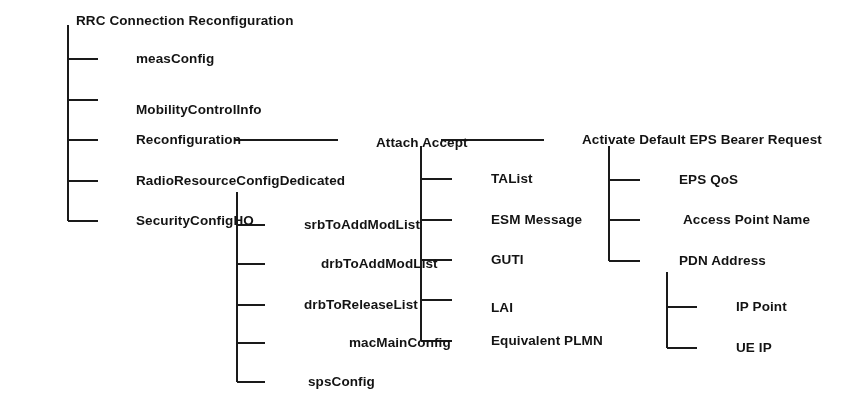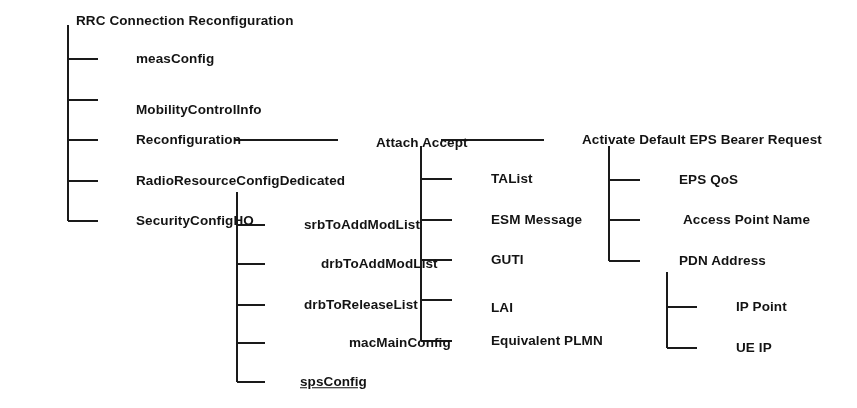--- a/index.html
+++ b/index.html
@@ -79,21 +79,21 @@
       <div class="node-label root" style="left: 40px; top: 21px;">RRC Connection Reconfiguration</div>
       <div class="node-label" style="left: 100px; top: 59px;">measConfig</div>
       <div class="node-label" style="left: 100px; top: 110px;">MobilityControlInfo</div>
       <div class="node-label" style="left: 100px; top: 140px;">Reconfiguration</div>
       <div class="node-label" style="left: 100px; top: 181px;">RadioResourceConfigDedicated</div>
       <div class="node-label" style="left: 100px; top: 221px;">SecurityConfigHO</div>
       <div class="node-label" style="left: 268px; top: 225px;">srbToAddModList</div>
       <div class="node-label" style="left: 268px; top: 264px; margin-left: 17px;">drbToAddModList</div>
       <div class="node-label" style="left: 268px; top: 305px;">drbToReleaseList</div>
       <div class="node-label" style="left: 272px; top: 343px; margin-left: 41px;">macMainConfig</div>
-      <div class="node-label" style="left: 264px; top: 382px; text-decoration: underline;">spsConfig</div>
+      <div class="node-label" style="left: 272px; top: 382px;">spsConfig</div>
       <div class="node-label" style="left: 340px; top: 143px;">Attach Accept</div>
       <div class="node-label" style="left: 455px; top: 179px; text-align: center;">TAList</div>
       <div class="node-label" style="left: 455px; top: 220px;">ESM Message</div>
       <div class="node-label" style="left: 455px; top: 260px;">GUTI</div>
       <div class="node-label" style="left: 455px; top: 308px;">LAI</div>
       <div class="node-label" style="left: 455px; top: 341px;">Equivalent PLMN</div>
       <div class="node-label" style="left: 546px; top: 140px;">Activate Default EPS Bearer Request</div>
       <div class="node-label" style="left: 643px; top: 180px;">EPS QoS</div>
       <div class="node-label" style="left: 647px; top: 220px;">Access Point Name</div>
       <div class="node-label" style="left: 643px; top: 261px;">PDN Address</div>

